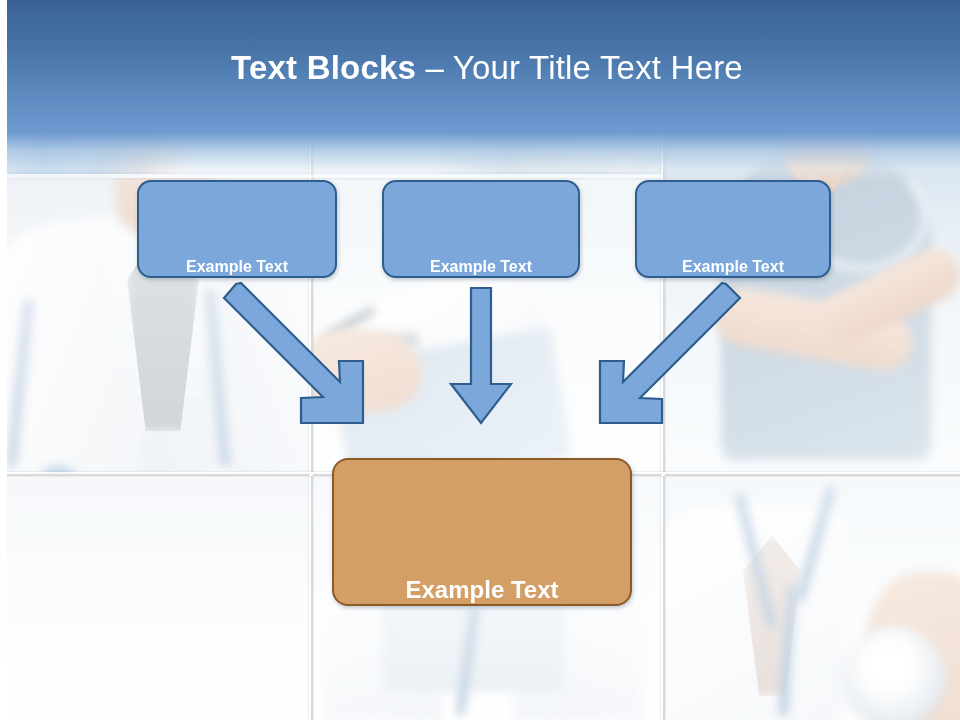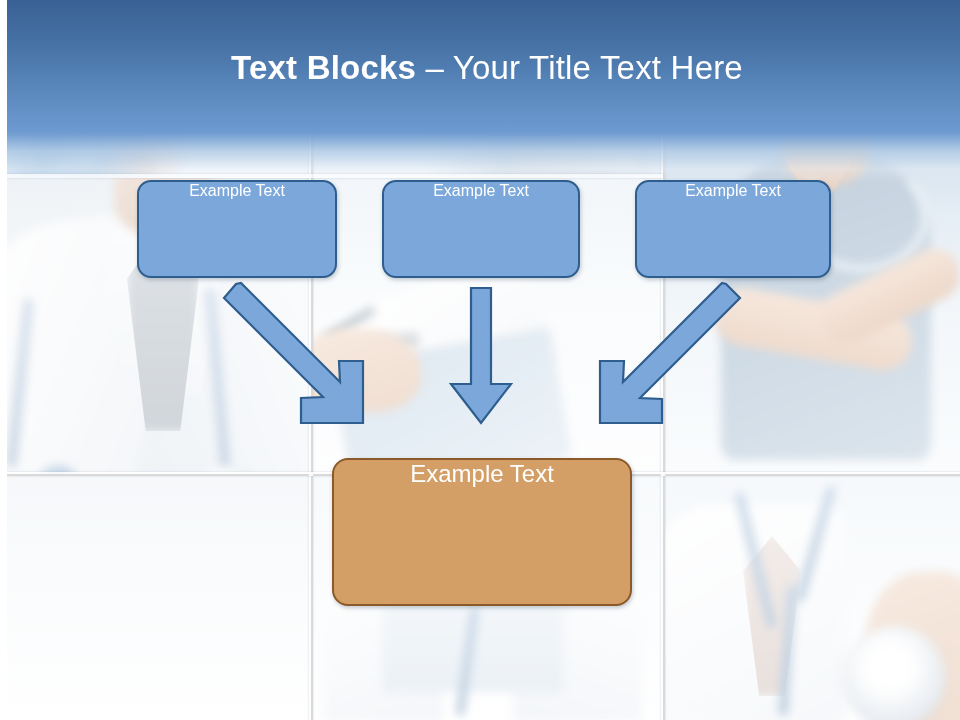--- a/index.html
+++ b/index.html
@@ -201,25 +201,26 @@
     white-space: nowrap;
   }
   .title .strong { font-weight: bold; }
   .title .light  { font-weight: normal; }
 
   
   .node {
     position: absolute;
     box-sizing: border-box;
     display: flex;
-    align-items: flex-start;
+    align-items: flex-end;
     justify-content: center;
     color: #ffffff;
     text-align: center;
     box-shadow: 1px 2px 4px rgba(60,80,105,0.30);
+    font-weight: bold;
   }
   .node.blue {
     background: #7BA7DA;
     border: 2px solid #2E5E8E;
     border-radius: 14px;
     font-size: 16px;
   }
   .node.orange {
     background: #D49F67;
     border: 2px solid #8C5A28;

